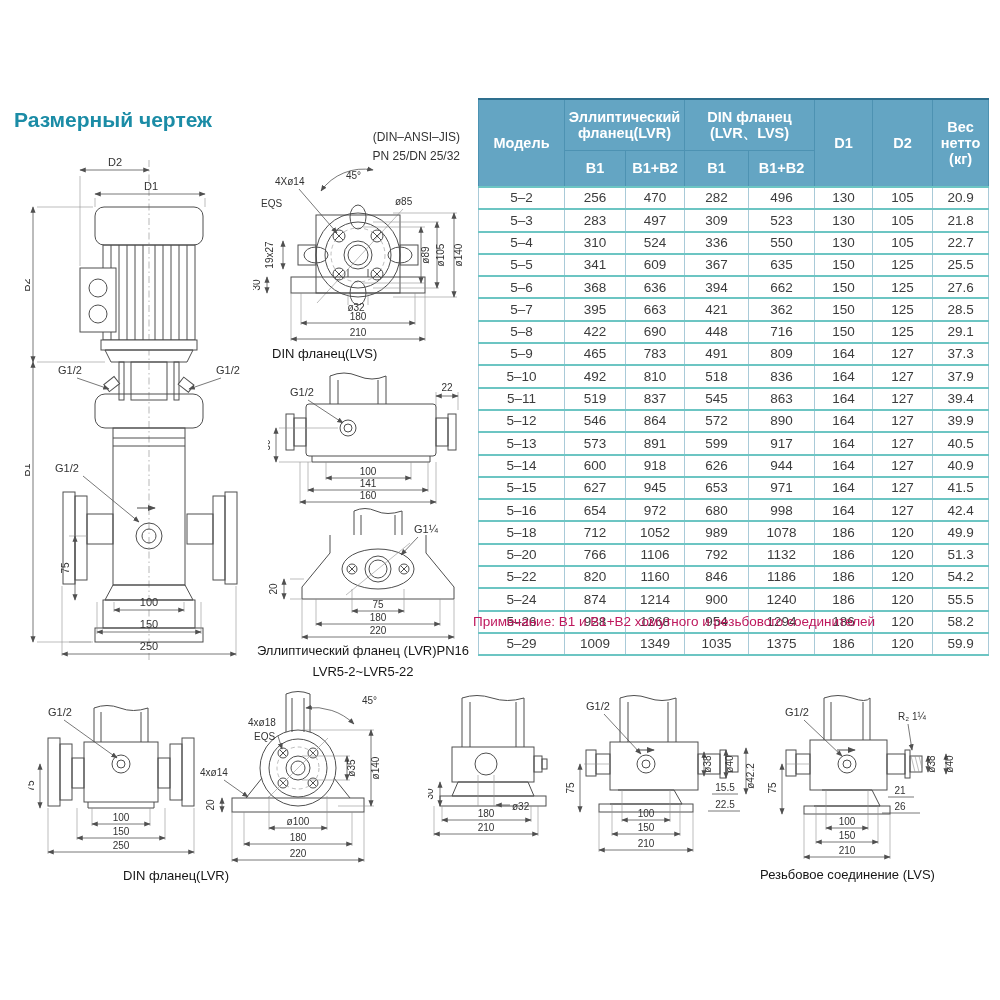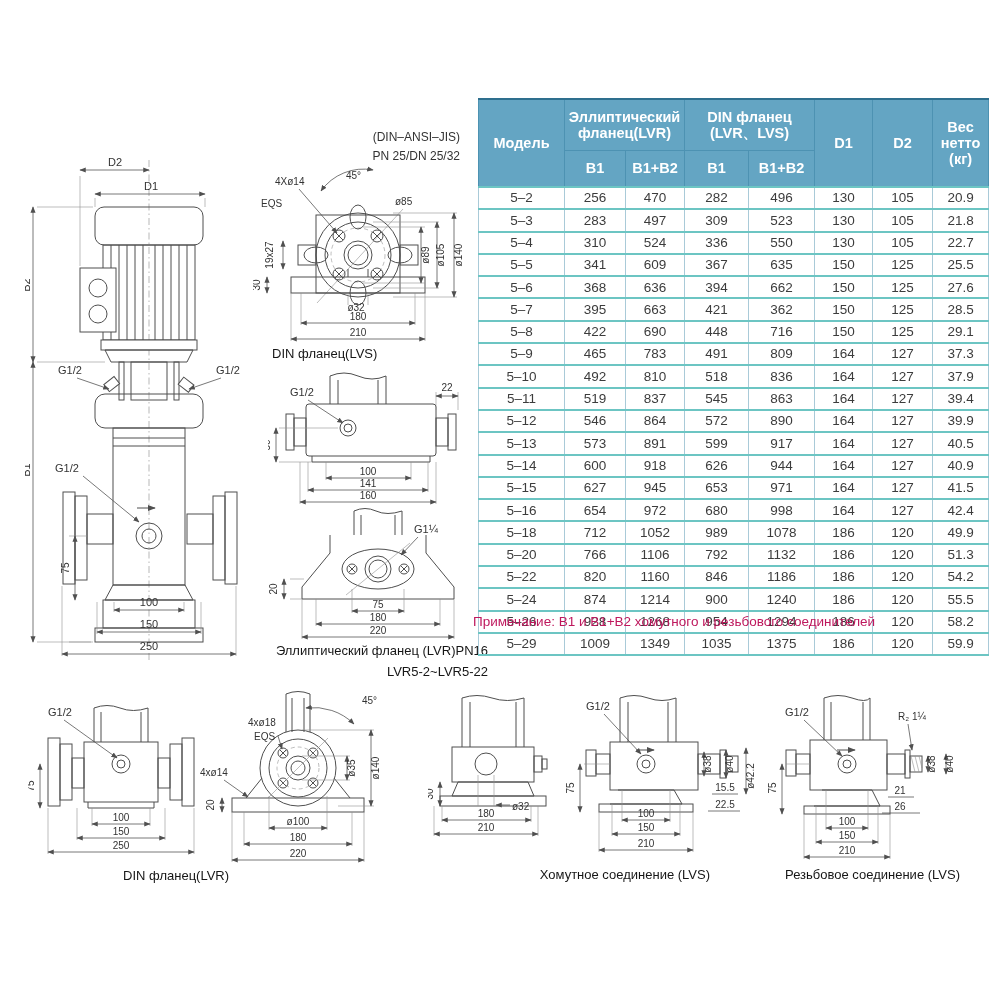--- a/index.html
+++ b/index.html
@@ -8,21 +8,21 @@
   #title{left:14px;top:108px;font-size:21px;font-weight:bold;color:#1b8ca6}
   
   #dims-table{border-collapse:collapse;table-layout:fixed;width:511px;border-bottom:2px solid #6cc5c3;border-left:1px solid #a9cad8;border-right:1px solid #a9cad8}
   #dims-table thead th{background:#64a5c3;color:#fff;font-weight:bold;font-size:14.5px;border:1px solid #4d92b2;line-height:1.12;padding:1px 0}
   #dims-table thead tr.h1 th{height:48px}
   #dims-table thead tr.h2 th{height:33px}
   #dims-table thead{border-top:2px solid #2e6f8e}
   #dims-table tbody td{height:20.3px;text-align:center;font-size:13.5px;color:#3c3c3c;border-top:2px solid #6cc5c3;border-left:1px solid #a9cad8;border-right:1px solid #a9cad8;padding:0;line-height:1}
   .note{font-size:13.5px;color:#be185d;line-height:1.45}
   .cap{font-size:13px;color:#161616;white-space:nowrap}
-  .cap.ctr{text-align:right}
+  .cap.ctr{text-align:center}
   
   svg text{font-family:"Liberation Sans",sans-serif;font-size:11px;fill:#333}
   svg text.sm{font-size:10px}
   .ln{fill:none;stroke:#4f4f4f;stroke-width:1}
   .fw{fill:#fff;stroke:#4f4f4f;stroke-width:1}
   .dim{fill:none;stroke:#555;stroke-width:.8}
   .thin{fill:none;stroke:#909090;stroke-width:.6}
   .cl{fill:none;stroke:#888;stroke-width:.6;stroke-dasharray:7 3 1.5 3}
   .dash{stroke-dasharray:4 3}
 </style>
@@ -32,20 +32,21 @@
 <div class="page">
 
   <svg width="0" height="0" class="abs" aria-hidden="true">
     <defs>
       <marker id="ar" viewBox="0 0 10 10" refX="9" refY="5" markerWidth="8" markerHeight="8" orient="auto-start-reverse">
         <path d="M0,1L10,5L0,9z" fill="#4f4f4f"></path>
       </marker>
     </defs>
   </svg>
 
+  <div class="abs" id="title">Размерный чертеж</div>
 
   <svg class="abs" style="left:25px;top:140px" width="250" height="545" viewBox="0 0 250 545">
     <line class="cl" x1="124" y1="20" x2="124" y2="520"></line>
 
     <line class="thin" x1="55" y1="36" x2="55" y2="126"></line>
     <line class="dim" x1="55" y1="30" x2="124" y2="30" marker-start="url(#ar)" marker-end="url(#ar)"></line>
     <text text-anchor="middle" x="90" y="26">D2</text>
     <line class="thin" x1="70" y1="58" x2="70" y2="67"></line>
       <line class="thin" x1="180" y1="58" x2="180" y2="67"></line>
     <line class="dim" x1="70" y1="54" x2="180" y2="54" marker-start="url(#ar)" marker-end="url(#ar)"></line>
@@ -700,21 +701,20 @@
     <text class="sm" text-anchor="middle" x="218" y="125">100</text>
     <line class="thin" x1="184" y1="112" x2="184" y2="144"></line>
       <line class="thin" x1="252" y1="112" x2="252" y2="144"></line>
     <line class="dim" x1="184" y1="142" x2="252" y2="142" marker-start="url(#ar)" marker-end="url(#ar)"></line>
     <text class="sm" text-anchor="middle" x="218" y="139">150</text>
     <line class="thin" x1="171" y1="120" x2="171" y2="160"></line>
       <line class="thin" x1="265" y1="120" x2="265" y2="160"></line>
     <line class="dim" x1="171" y1="158" x2="265" y2="158" marker-start="url(#ar)" marker-end="url(#ar)"></line>
     <text class="sm" text-anchor="middle" x="218" y="155">210</text>
   </svg>
-  <div class="abs cap ctr" style="left:450px;top:867px;width:260px">Хомутное соединение (LVS)</div>
 
   <svg class="abs" style="left:752px;top:692px" width="245" height="180" viewBox="0 0 245 180">
     <g>
       <path class="ln" d="M72,6 Q86,1 100,6 T118,6"></path>
       <line class="ln" x1="72" y1="6" x2="72" y2="48"></line>
         <line class="ln" x1="79" y1="10" x2="79" y2="48"></line>
       <line class="ln" x1="111" y1="10" x2="111" y2="48"></line>
         <line class="ln" x1="118" y1="6" x2="118" y2="48"></line>
       <rect class="ln" x="58" y="48" width="77" height="50"></rect>
       <circle class="ln" cx="95" cy="72" r="9"></circle>

